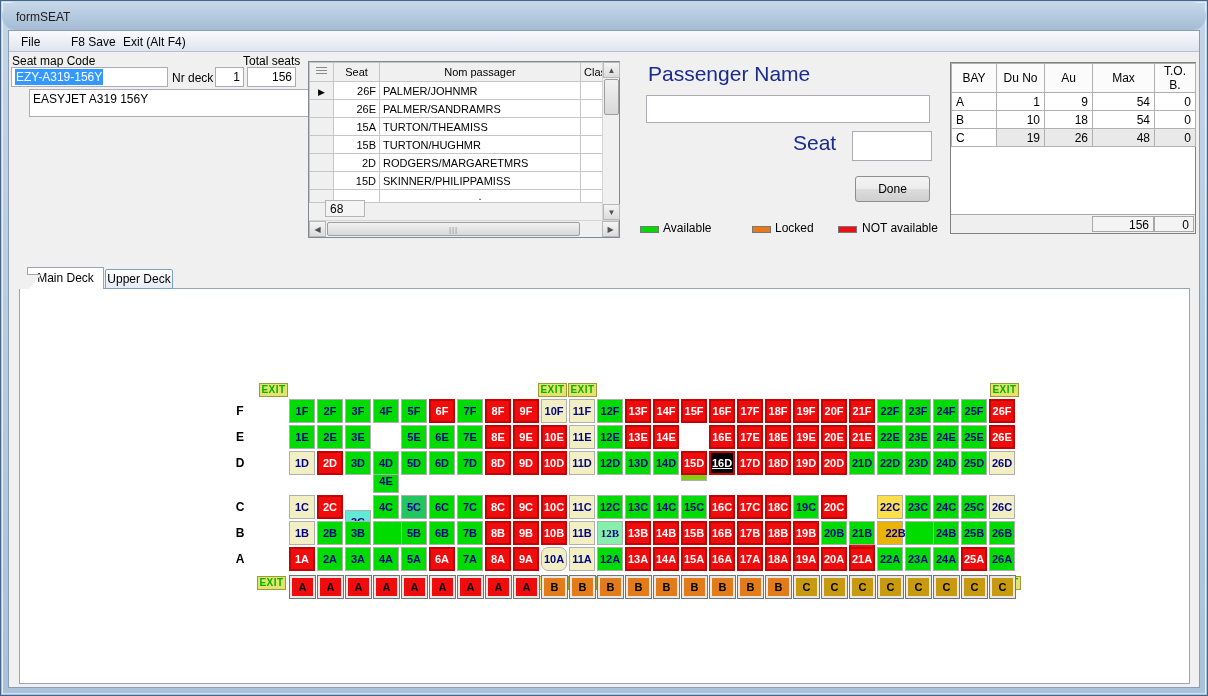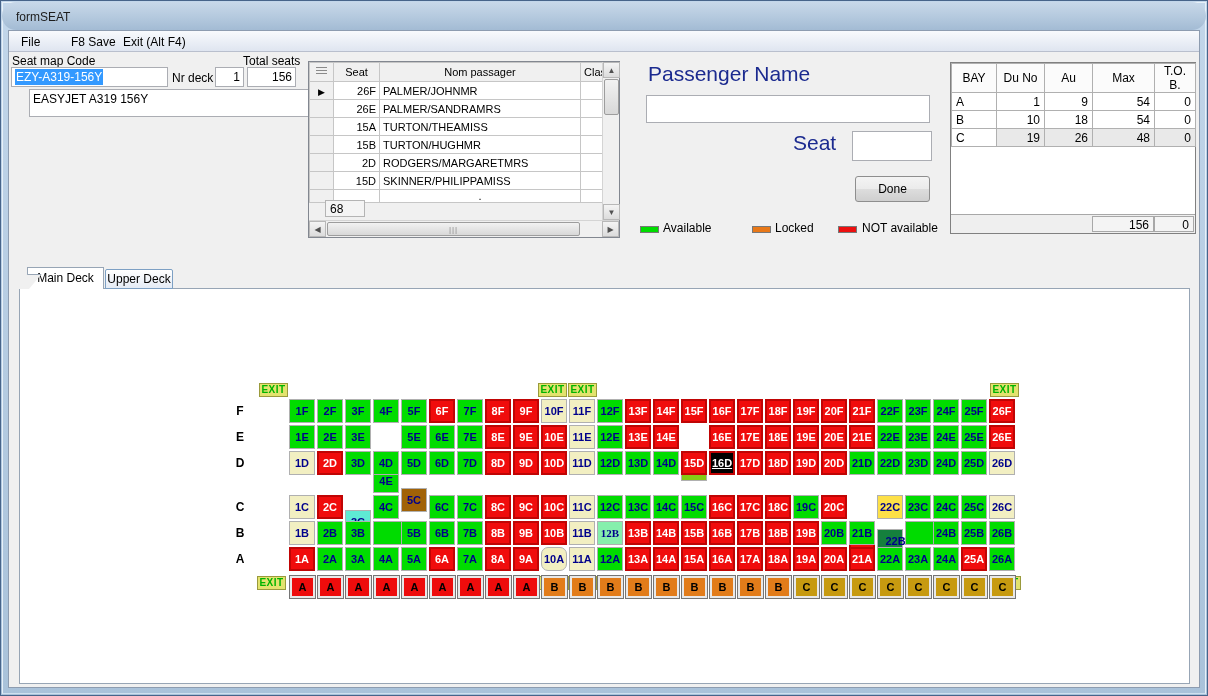--- a/index.html
+++ b/index.html
@@ -342,21 +342,21 @@
     <div class="seat" style="left: 857px; top: 162px; background: rgb(0, 220, 0);">22D</div>
     <div class="seat" style="left: 885px; top: 162px; background: rgb(0, 220, 0);">23D</div>
     <div class="seat" style="left: 913px; top: 162px; background: rgb(0, 220, 0);">24D</div>
     <div class="seat" style="left: 941px; top: 162px; background: rgb(0, 220, 0);">25D</div>
     <div class="seat" style="left: 969px; top: 162px; background: rgb(242, 239, 194);">26D</div>
     <div class="sm-rowlabel" style="left: 213px; top: 206px;">C</div>
     <div class="seat" style="left: 269px; top: 206px; background: rgb(242, 239, 194);">1C</div>
     <div class="seat seat-na" style="left: 297px; top: 206px; background: rgb(240, 12, 12);">2C</div>
     <div class="seat" style="left: 325px; top: 221px; background: #5eead4;">3C</div>
     <div class="seat" style="left: 353px; top: 206px; background: rgb(0, 220, 0);">4C</div>
-    <div class="seat" style="left: 381px; top: 199px; background: #a16207;">5C</div>
+    <div class="seat" style="left: 381px; top: 206px; background: #22c55e;">5C</div>
     <div class="seat" style="left: 409px; top: 206px; background: rgb(0, 220, 0);">6C</div>
     <div class="seat" style="left: 437px; top: 206px; background: rgb(0, 220, 0);">7C</div>
     <div class="seat seat-na" style="left: 465px; top: 206px; background: rgb(240, 12, 12);">8C</div>
     <div class="seat seat-na" style="left: 493px; top: 206px; background: rgb(240, 12, 12);">9C</div>
     <div class="seat seat-na" style="left: 521px; top: 206px; background: rgb(240, 12, 12);">10C</div>
     <div class="seat" style="left: 549px; top: 206px; background: rgb(242, 239, 194);">11C</div>
     <div class="seat" style="left: 577px; top: 206px; background: rgb(0, 220, 0);">12C</div>
     <div class="seat" style="left: 605px; top: 206px; background: rgb(0, 220, 0);">13C</div>
     <div class="seat" style="left: 633px; top: 206px; background: rgb(0, 220, 0);">14C</div>
     <div class="seat" style="left: 661px; top: 206px; background: rgb(0, 220, 0);">15C</div>
@@ -386,21 +386,21 @@
     <div class="seat" style="left: 577px; top: 232px; background: #86efac; font-family: Liberation Serif, serif;">12B</div>
     <div class="seat seat-na" style="left: 605px; top: 232px; background: rgb(240, 12, 12);">13B</div>
     <div class="seat seat-na" style="left: 633px; top: 232px; background: rgb(240, 12, 12);">14B</div>
     <div class="seat seat-na" style="left: 661px; top: 232px; background: rgb(240, 12, 12);">15B</div>
     <div class="seat seat-na" style="left: 689px; top: 232px; background: rgb(240, 12, 12);">16B</div>
     <div class="seat seat-na" style="left: 717px; top: 232px; background: rgb(240, 12, 12);">17B</div>
     <div class="seat seat-na" style="left: 745px; top: 232px; background: rgb(240, 12, 12);">18B</div>
     <div class="seat seat-na" style="left: 773px; top: 232px; background: rgb(240, 12, 12);">19B</div>
     <div class="seat" style="left: 801px; top: 232px; background: rgb(0, 220, 0);">20B</div>
     <div class="seat" style="left: 829px; top: 232px; background: rgb(0, 220, 0);">21B</div>
-    <div class="seat" style="left: 857px; top: 240px; background: #15803d; padding-left: 11px;">22B</div>
+    <div class="seat" style="left: 857px; top: 232px; background: #eab308; padding-left: 11px;">22B</div>
     <div class="seat" style="left: 885px; top: 232px; background: rgb(0, 220, 0); padding-left: 42px;">23B</div>
     <div class="seat" style="left: 913px; top: 232px; background: rgb(0, 220, 0);">24B</div>
     <div class="seat" style="left: 941px; top: 232px; background: rgb(0, 220, 0);">25B</div>
     <div class="seat" style="left: 969px; top: 232px; background: rgb(0, 220, 0);">26B</div>
     <div class="sm-rowlabel" style="left: 213px; top: 258px;">A</div>
     <div class="seat seat-na" style="left: 269px; top: 258px; background: rgb(240, 12, 12);">1A</div>
     <div class="seat" style="left: 297px; top: 258px; background: rgb(0, 220, 0);">2A</div>
     <div class="seat" style="left: 325px; top: 258px; background: rgb(0, 220, 0);">3A</div>
     <div class="seat" style="left: 353px; top: 258px; background: rgb(0, 220, 0);">4A</div>
     <div class="seat" style="left: 381px; top: 258px; background: rgb(0, 220, 0);">5A</div>

